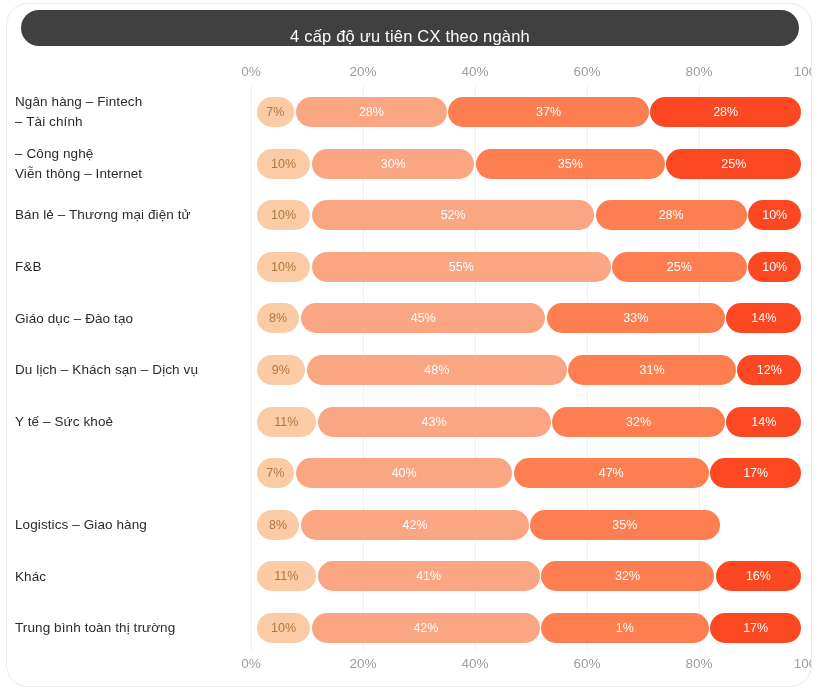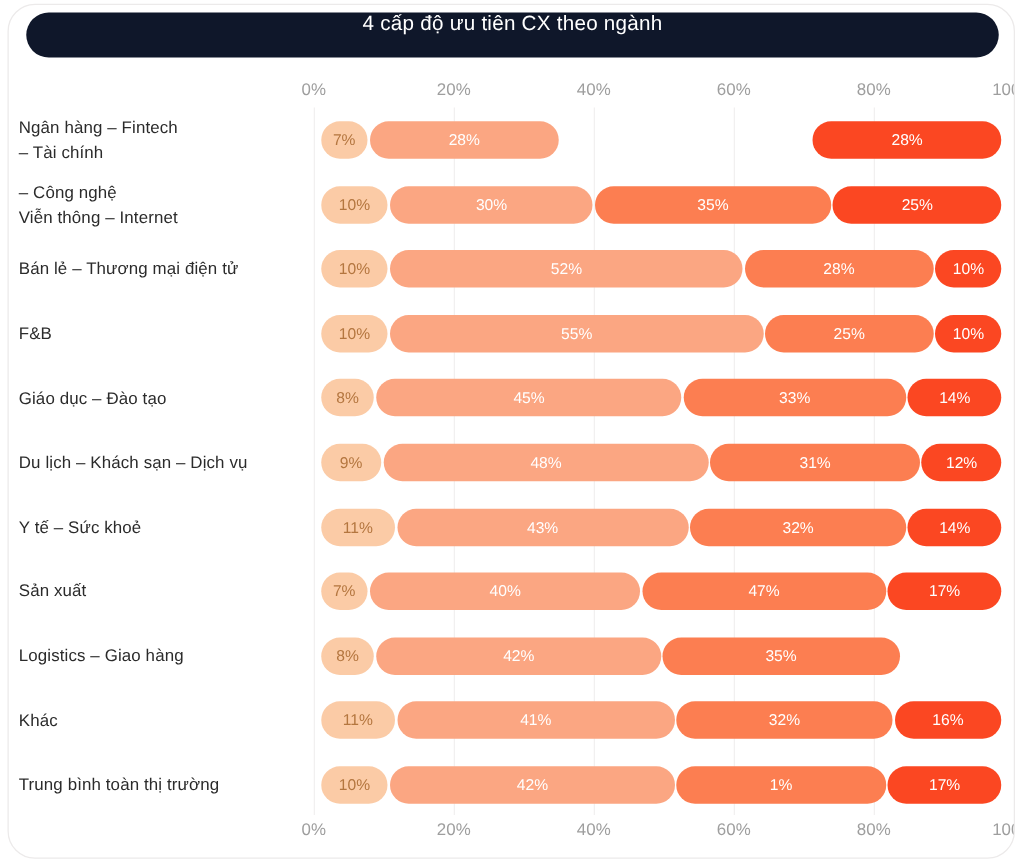--- a/index.html
+++ b/index.html
@@ -24,24 +24,24 @@
     border-radius: 22px;
     box-sizing: border-box;
     overflow: hidden;
   }
   #title-bar {
     position: absolute;
     left: 14px;
     top: 6px;
     width: 778px;
     height: 36px;
-    background: #0f172a;
+    background: #404040;
     border-radius: 18px;
     display: flex;
-    align-items: flex-start;
+    align-items: flex-end;
     justify-content: center;
   }
   #title-text {
     color: #ffffff;
     font-size: 16.5px;
     letter-spacing: 0.2px;
     font-weight: 400;
     white-space: nowrap;
   }
   .axis {
@@ -155,20 +155,23 @@
             <div>Ngân hàng – Fintech</div>
             <div>– Tài chính</div>
           </div>
           <div class="bar-track">
             <div class="seg s0" style="left: calc(0% + 0px); width: calc(7% - 1.4px);">
               <span>7%</span>
             </div>
             <div class="seg s1" style="left: calc(7% + 0.7px); width: calc(28% - 1.4px);">
               <span>28%</span>
             </div>
+            <div class="seg s2" style="left: calc(35% + 0.7px); width: calc(37% - 1.4px);">
+              <span>37%</span>
+            </div>
             <div class="seg s3" style="left: calc(72% + 0.7px); width: calc(28% - 1.4px);">
               <span>28%</span>
             </div>
           </div>
         </div>
         <div class="row" style="top: 51.6px;">
           <div class="row-label">
             <div>– Công nghệ</div>
             <div>Viễn thông – Internet</div>
           </div>
@@ -276,23 +279,20 @@
             </div>
             <div class="seg s2" style="left: calc(54% + 0.7px); width: calc(32% - 1.4px);">
               <span>32%</span>
             </div>
             <div class="seg s3" style="left: calc(86% + 0.7px); width: calc(14% - 1.4px);">
               <span>14%</span>
             </div>
           </div>
         </div>
         <div class="row" style="top: 361.2px;">
-          <div class="row-label">
-            <div>Sản xuất</div>
-          </div>
           <div class="bar-track">
             <div class="seg s0" style="left: calc(0% + 0px); width: calc(7% - 1.4px);">
               <span>7%</span>
             </div>
             <div class="seg s1" style="left: calc(7% + 0.7px); width: calc(40% - 1.4px);">
               <span>40%</span>
             </div>
             <div class="seg s2" style="left: calc(47% + 0.7px); width: calc(36% - 1.4px);">
               <span>47%</span>
             </div>

